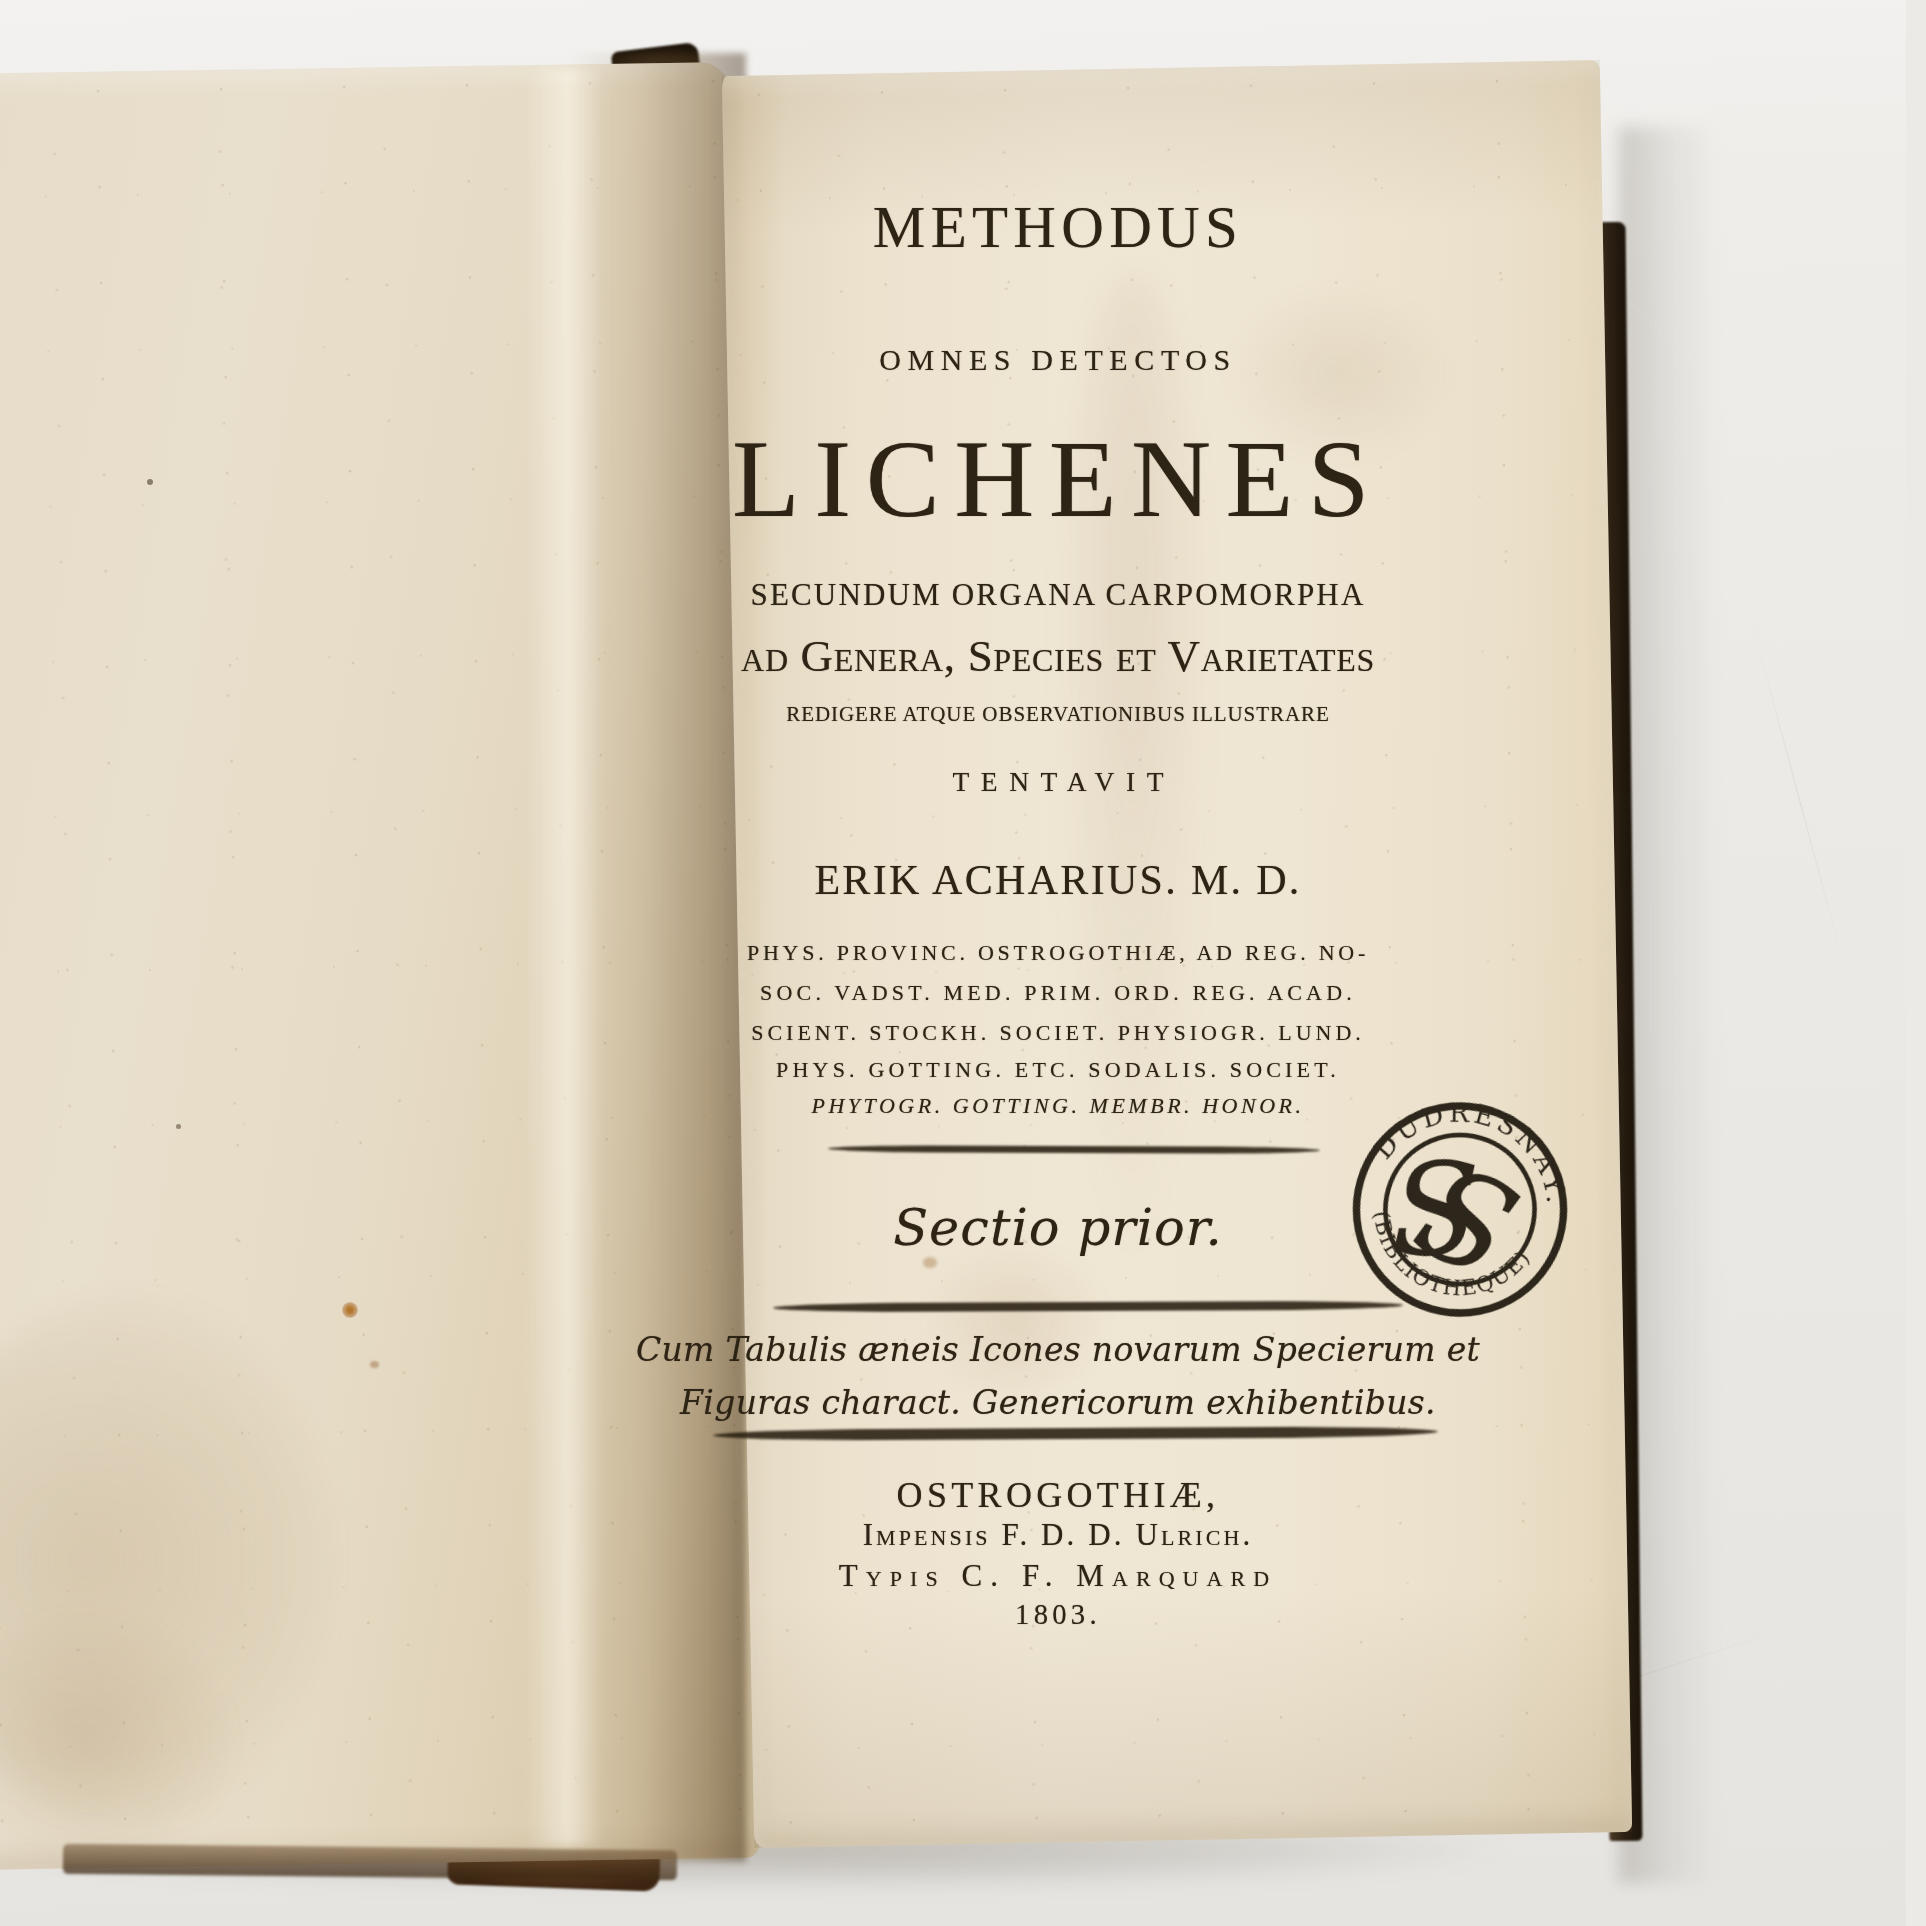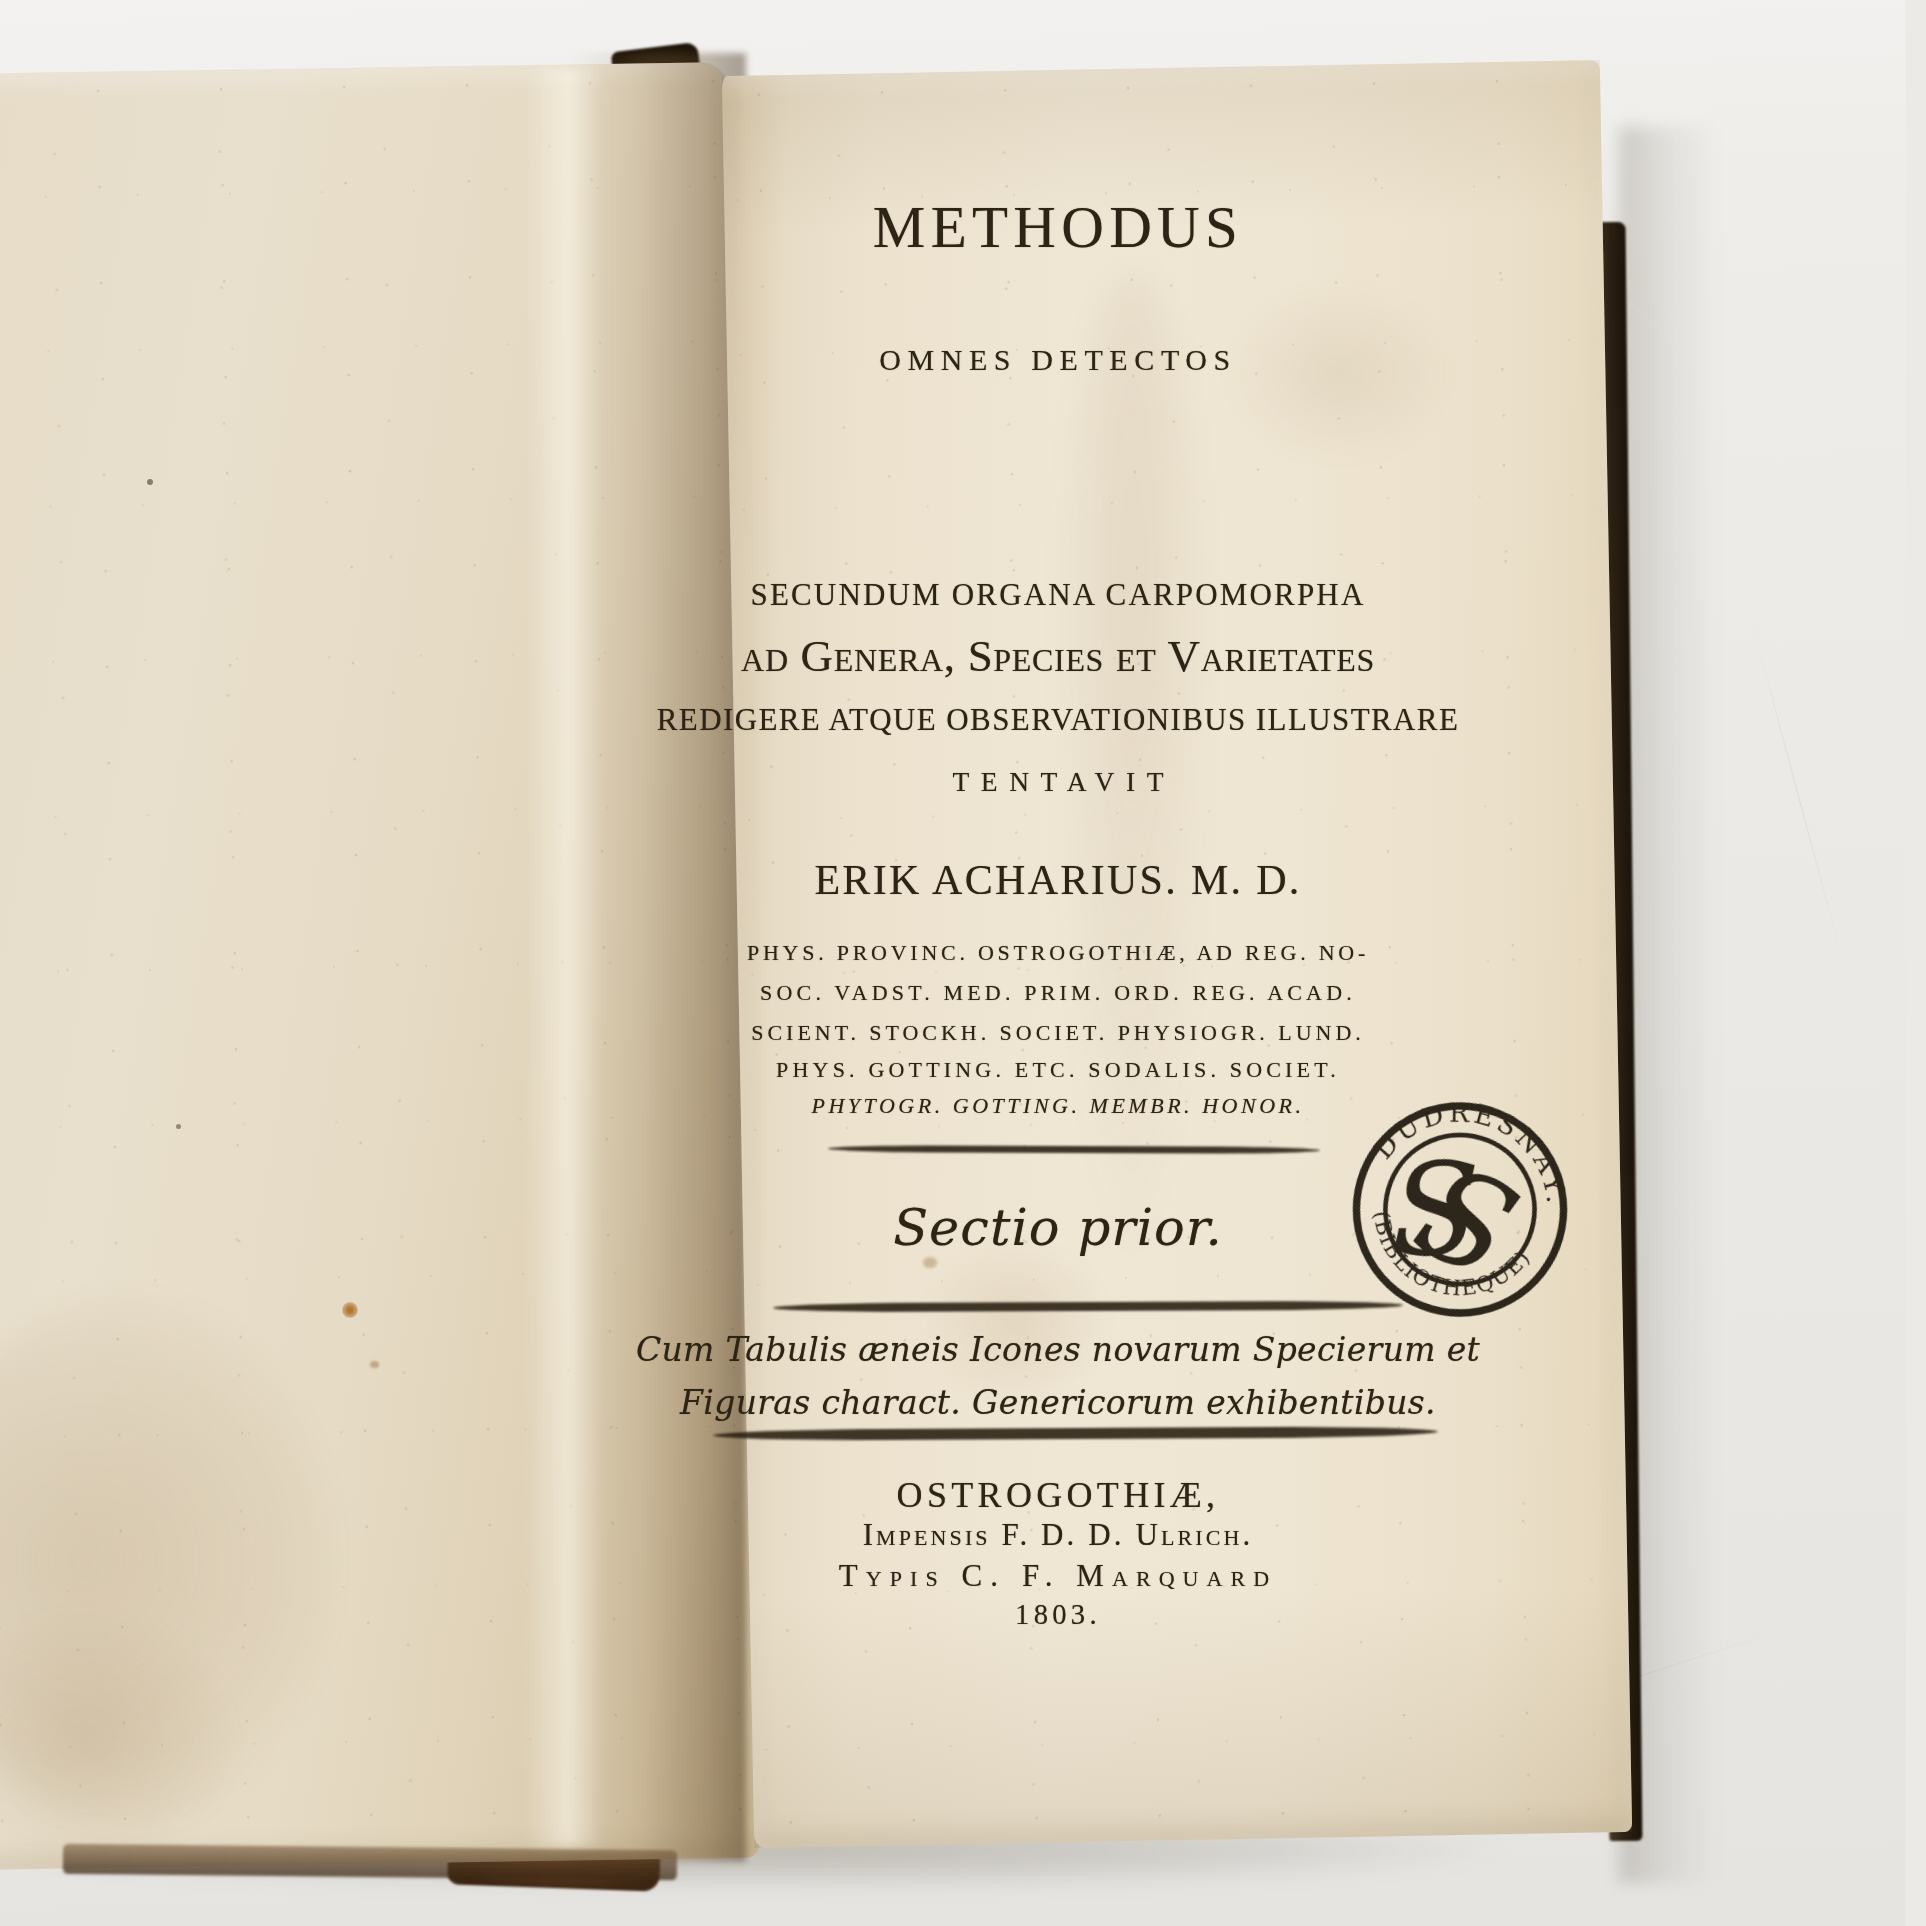--- a/index.html
+++ b/index.html
@@ -101,26 +101,27 @@
   <div class="stain" style="left:1053px;top:275px;width:159px;height:1005px;background:radial-gradient(ellipse at 50% 30%,rgba(135,102,60,.10),transparent 70%);filter:blur(13.8px);"></div>
   <div class="stain" style="left:1227px;top:286px;width:222px;height:175px;background:radial-gradient(ellipse,rgba(140,105,60,.10),transparent 72%);filter:blur(10.6px);"></div>
   <div class="stain" style="left:926px;top:1243px;width:180px;height:159px;background:radial-gradient(ellipse,rgba(150,110,60,.12),transparent 75%);filter:blur(8.5px);"></div>
   <div class="stain" style="left:923px;top:1257px;width:13.8px;height:10.6px;background:rgba(150,100,45,.35);filter:blur(1.6px);"></div>
 
   <div class="line ink" style="top:198px;font-size:59px;letter-spacing:.09em;">METHODUS</div>
 
 
   <div class="line ink" style="top:345px;font-size:30px;letter-spacing:.22em;">OMNES DETECTOS</div>
 
+  <div class="line ink" style="top:423px;font-size:111px;letter-spacing:.13em;">LICHENES</div>
 
   <div class="line ink" style="top:579px;font-size:31px;letter-spacing:.07em;">SECUNDUM ORGANA CARPOMORPHA</div>
 
   <div class="line ink sc" style="top:634px;font-size:45px;letter-spacing:.015em;">ad Genera, Species et Varietates</div>
 
-  <div class="line ink" style="top:704px;font-size:31px;letter-spacing:.045em;">REDIGERE ATQUE OBSERVATIONIBUS ILLUSTRARE</div>
+  <div class="line ink" style="top:704px;font-size:21px;letter-spacing:.045em;">REDIGERE ATQUE OBSERVATIONIBUS ILLUSTRARE</div>
 
   <div class="line ink" style="top:768px;font-size:27.5px;letter-spacing:.42em;text-indent:.42em;">TENTAVIT</div>
 
   <div class="line ink" style="top:859px;font-size:42px;letter-spacing:.055em;">ERIK ACHARIUS. M. D.</div>
 
   <div class="line ink" style="top:942px;font-size:22px;letter-spacing:.17em;">PHYS. PROVINC. OSTROGOTHIÆ, AD REG. NO-</div>
   <div class="line ink" style="top:982px;font-size:22px;letter-spacing:.19em;">SOC. VADST. MED. PRIM. ORD. REG. ACAD.</div>
   <div class="line ink" style="top:1022px;font-size:22px;letter-spacing:.18em;">SCIENT. STOCKH. SOCIET. PHYSIOGR. LUND.</div>
   <div class="line ink" style="top:1059px;font-size:22px;letter-spacing:.19em;">PHYS. GOTTING. ETC. SODALIS. SOCIET.</div>
   <div class="line ink" style="top:1095px;font-size:22px;letter-spacing:.16em;font-style:italic;">PHYTOGR. GOTTING. MEMBR. HONOR.</div>

